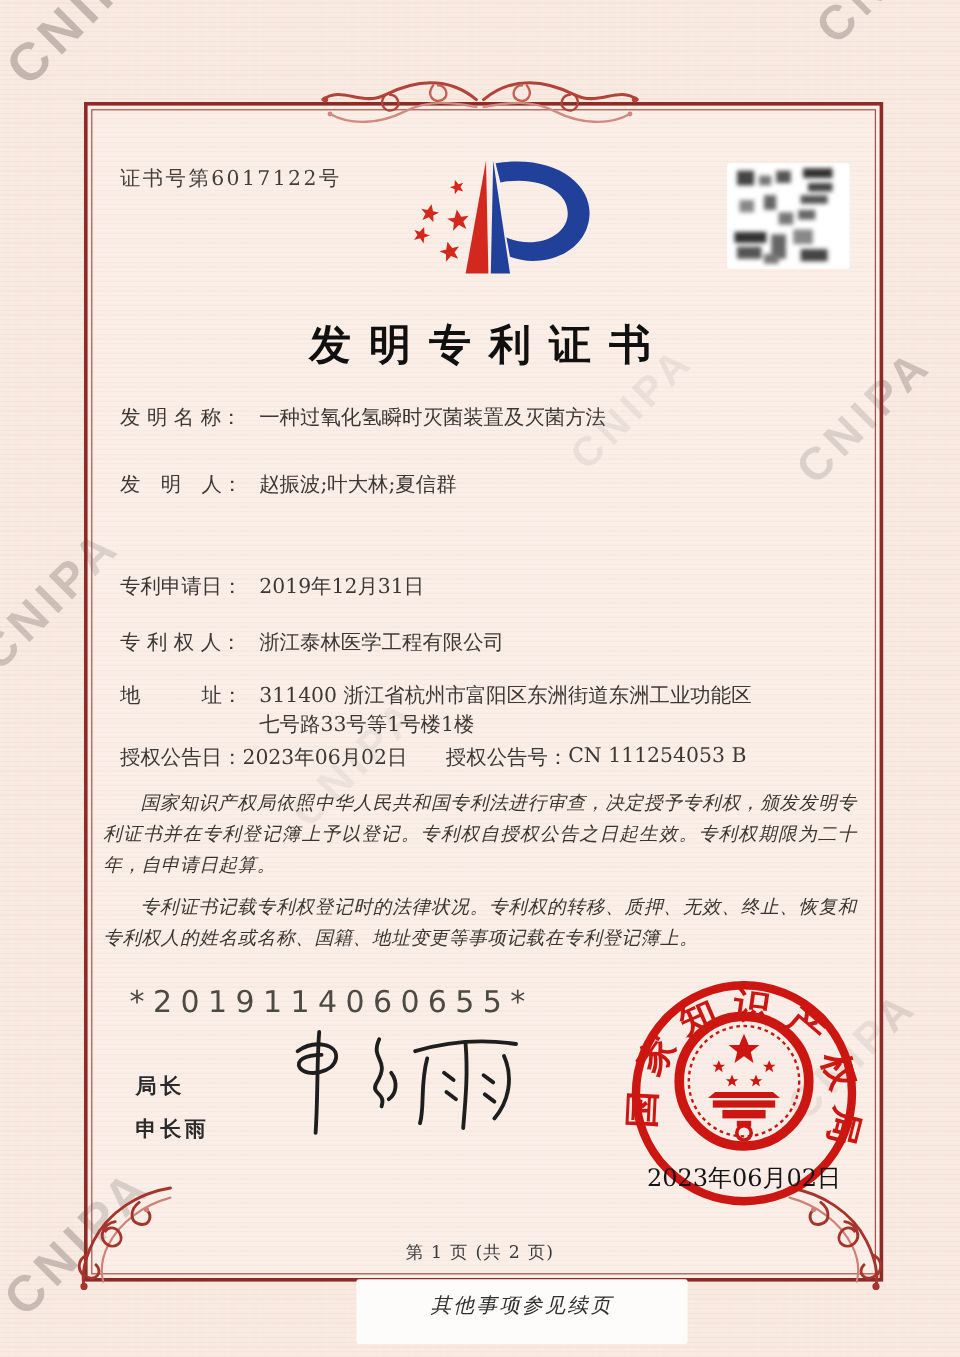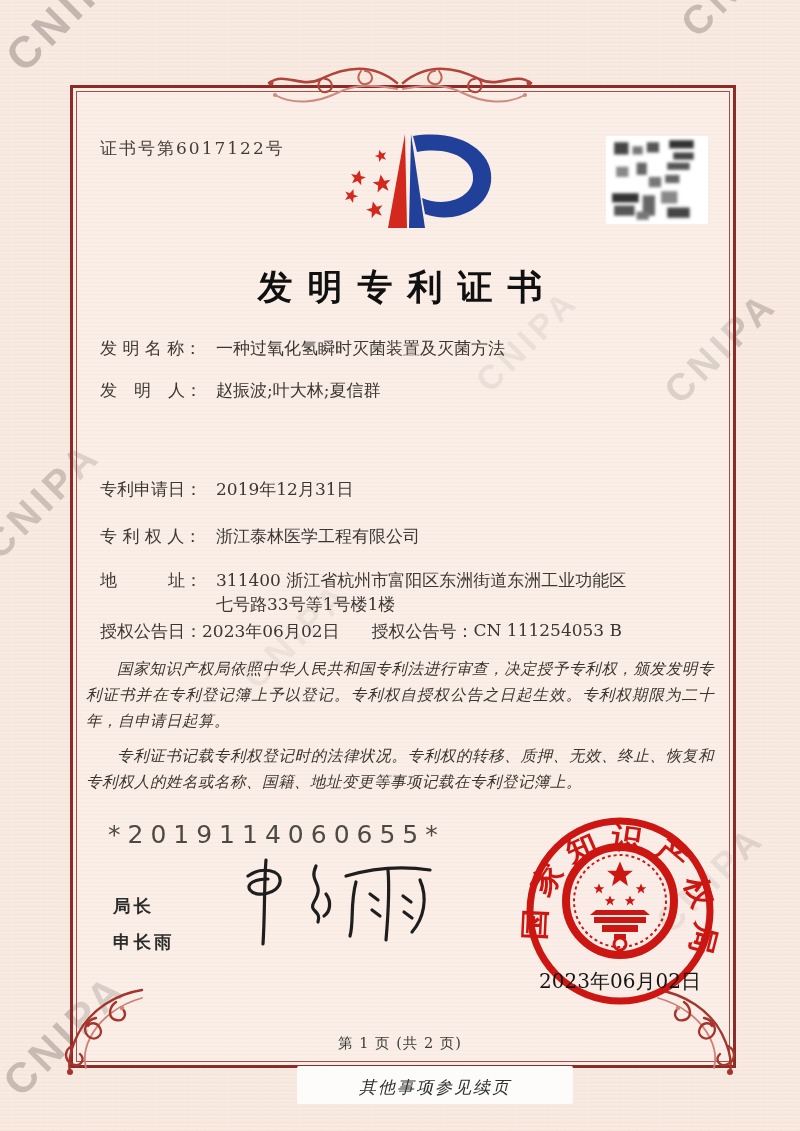--- a/index.html
+++ b/index.html
@@ -55,21 +55,21 @@
     position:absolute;left:108px;top:820px;z-index:4;
     font-family:"DejaVu Sans","Liberation Sans",sans-serif;
     font-size:25px;letter-spacing:7px;color:#4c4a43;
   }
   .director{position:absolute;left:113px;top:889px;z-index:4;
     font-family:Liberation Mono, monospace;font-size:17.5px;font-weight:600;
     color:#2b2b2b;letter-spacing:3px;line-height:36px;}
   .signature{position:absolute;left:238px;top:854px;z-index:4;}
   .seal{position:absolute;left:512px;top:813px;z-index:5;}
   .page-info{position:absolute;left:0;right:0;top:1034px;z-index:4;text-align:center;font-size:14.5px;color:#3b3b3b;letter-spacing:1px;}
-  .note-strip{position:absolute;left:297px;top:1066px;width:276px;height:38px;z-index:4;background:#fdfcfa;border-radius:2px;}
+  .note-strip{position:absolute;left:297px;top:1066px;width:276px;height:54px;z-index:4;background:#fdfcfa;border-radius:2px;}
   .note-text{margin-top:10px;text-align:center;font-size:17px;font-style:italic;letter-spacing:2px;color:#2f2f2f;}
 </style>
 </head>
 <body>
 
 <div class="page">
 
   <svg width="0" height="0" style="position:absolute">
     <defs>
       <path id="star" d="M0,-10 L2.94,-3.09 L9.51,-3.09 L4.2,1.18 L5.88,8.09 L0,3.82 L-5.88,8.09 L-4.2,1.18 L-9.51,-3.09 L-2.94,-3.09 Z"></path>
@@ -158,21 +158,21 @@
       </g>
     </svg>
   </div>
 
   <h1 class="title">发明专利证书</h1>
 
   <div class="field-row" style="top:336px">
     <span class="field-label">发 明 名 称：</span>
     <span class="field-value">一种过氧化氢瞬时灭菌装置及灭菌方法</span>
   </div>
-  <div class="field-row" style="top:378px">
+  <div class="field-row" style="top:392px">
     <span class="field-label">发　明　人：</span>
     <span class="field-value">赵振波;叶大林;夏信群</span>
   </div>
   <div class="field-row" style="top:477px">
     <span class="field-label">专利申请日：</span>
     <span class="field-value">2019年12月31日</span>
   </div>
   <div class="field-row" style="top:524px">
     <span class="field-label">专 利 权 人：</span>
     <span class="field-value">浙江泰林医学工程有限公司</span>

